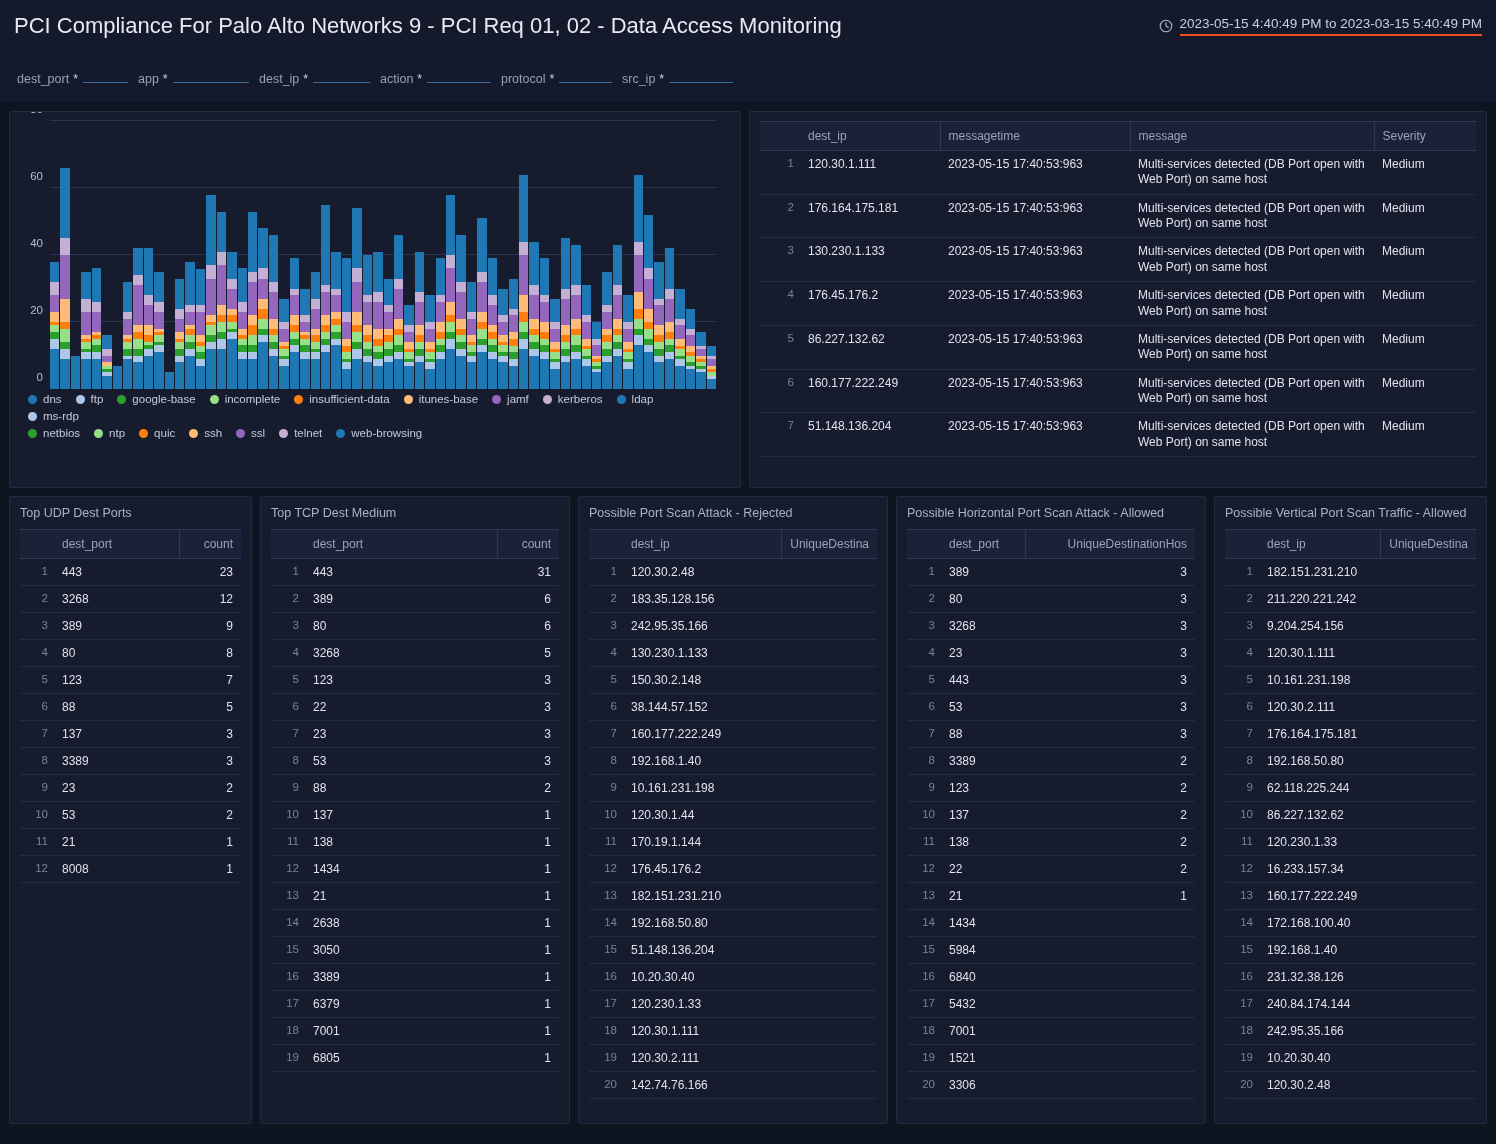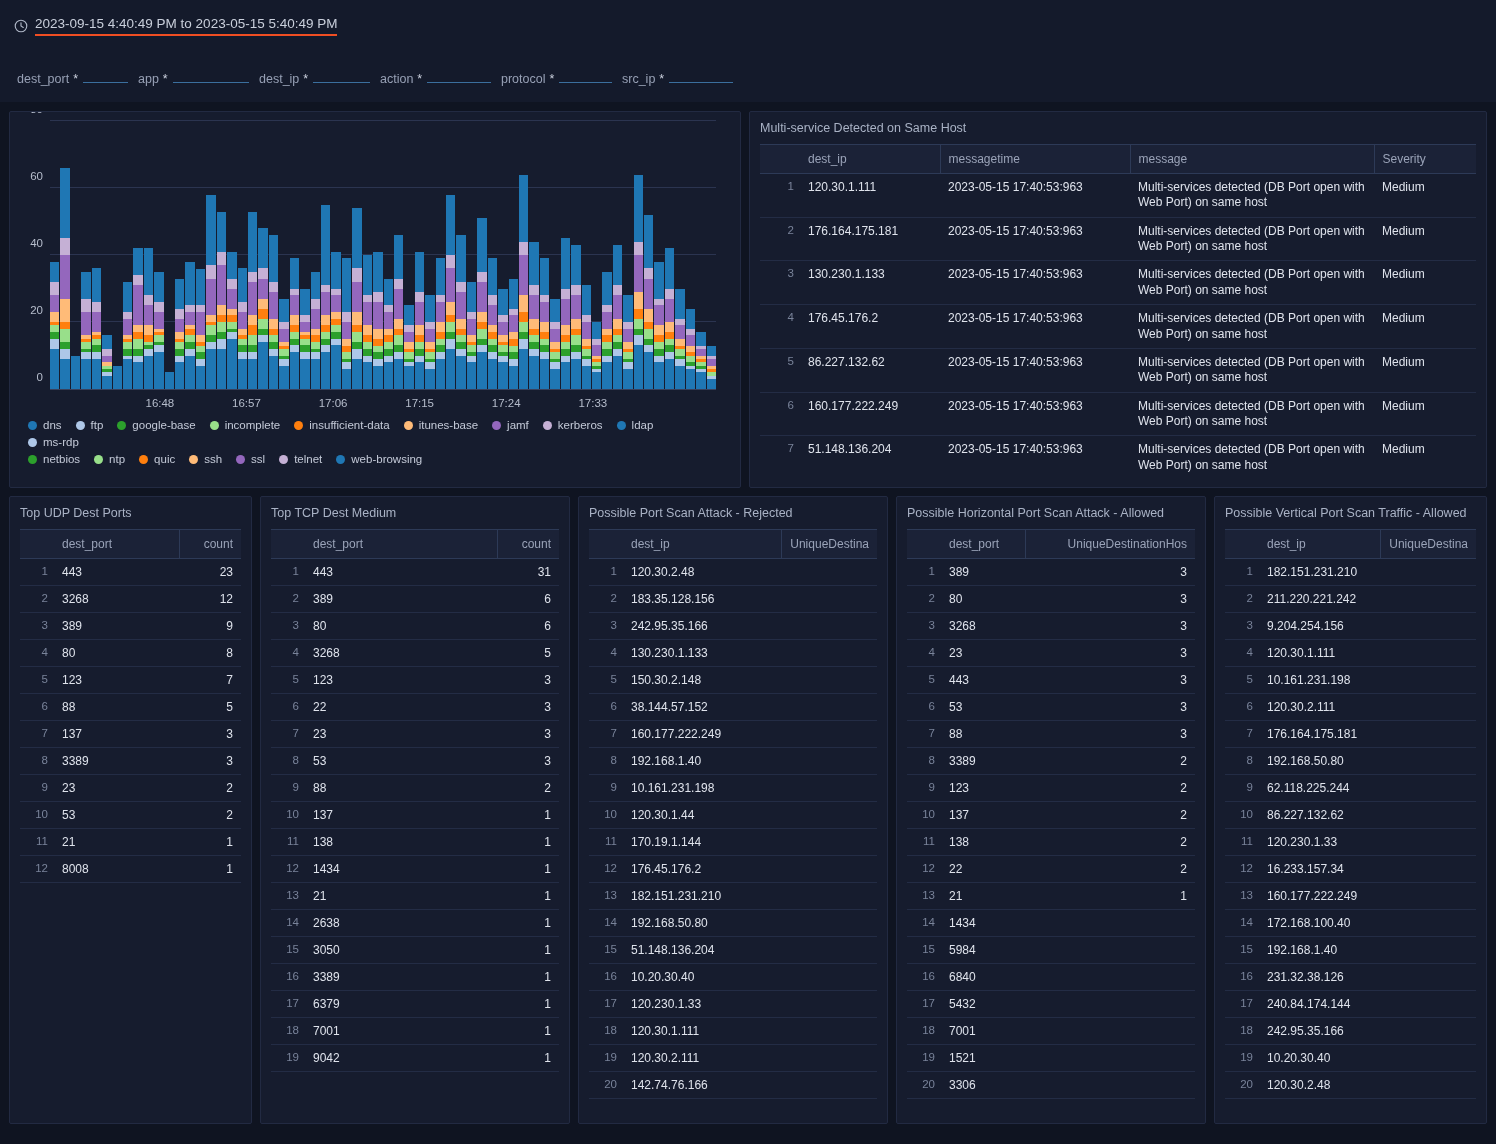--- a/index.html
+++ b/index.html
@@ -111,26 +111,27 @@
   .p-udp { width: 243px; }
   .p-tcp { width: 310px; }
   .p-rej { width: 310px; }
   .p-horiz { width: 310px; }
   .p-vert { flex: 1; }
 </style>
 </head>
 <body>
 
 <div class="topbar">
+  <div class="dash-title">PCI Compliance For Palo Alto Networks 9 - PCI Req 01, 02 - Data Access Monitoring</div>
   <div class="timerange">
     <svg class="clock-ic" viewBox="0 0 16 16">
       <circle cx="8" cy="8" r="6.6" fill="none" stroke="#aeb6c6" stroke-width="1.3"></circle>
       <path d="M8 4.3 V8 L10.6 9.6" fill="none" stroke="#aeb6c6" stroke-width="1.3" stroke-linecap="round"></path>
     </svg>
-    <span class="time-text">2023-09-15 4:40:49 PM to 2023-05-15 5:40:49 PM</span>
+    <span class="time-text">2023-05-15 4:40:49 PM to 2023-03-15 5:40:49 PM</span>
   </div>
 </div>
 
 <div class="filterbar">
   <div class="filter">
     <span class="fl">dest_port</span>
     <span class="star">*</span>
     <span class="fin"></span>
   </div>
   <div class="filter">
@@ -849,28 +850,20 @@
               <div class="seg" style="height: 3.35px; background: rgb(174, 199, 232);"></div>
               <div class="seg" style="height: 3.35px; background: rgb(152, 223, 138);"></div>
               <div class="seg" style="height: 3.35px; background: rgb(255, 127, 14);"></div>
               <div class="seg" style="height: 3.35px; background: rgb(255, 187, 120);"></div>
               <div class="seg" style="height: 6.7px; background: rgb(148, 103, 189);"></div>
               <div class="seg" style="height: 3.35px; background: rgb(197, 176, 213);"></div>
               <div class="seg" style="height: 10.05px; background: rgb(31, 119, 180);"></div>
             </div>
           </div>
         </div>
-      <div class="xaxis" id="xaxis">
-          <div class="xtick" style="left: 16.5%;">16:48</div>
-          <div class="xtick" style="left: 29.5%;">16:57</div>
-          <div class="xtick" style="left: 42.5%;">17:06</div>
-          <div class="xtick" style="left: 55.5%;">17:15</div>
-          <div class="xtick" style="left: 68.5%;">17:24</div>
-          <div class="xtick" style="left: 81.5%;">17:33</div>
-        </div>
       <div class="legend">
         <div class="legend-row" id="legend-row-1">
             <div class="leg-item">
               <span class="leg-dot" style="background: rgb(31, 119, 180);"></span>
               <span class="leg-txt">dns</span>
             </div>
             <div class="leg-item">
               <span class="leg-dot" style="background: rgb(174, 199, 232);"></span>
               <span class="leg-txt">ftp</span>
             </div>
@@ -935,21 +928,20 @@
             <div class="leg-item">
               <span class="leg-dot" style="background: rgb(31, 119, 180);"></span>
               <span class="leg-txt">web-browsing</span>
             </div>
           </div>
       </div>
     </div>
   </div>
 
   <div class="panel ms-panel">
-    <div class="panel-title">Multi-service Detected on Same Host</div>
     <div class="tbl-scroll">
       <table class="ms-table">
         <colgroup>
             <col style="width:40px">
             <col style="width:140px">
             <col style="width:190px">
             <col>
             <col style="width:102px">
           </colgroup>
         <thead>
@@ -1203,21 +1195,21 @@
               <td>6379</td>
               <td class="num">1</td>
             </tr>
             <tr>
               <td class="idx">18</td>
               <td>7001</td>
               <td class="num">1</td>
             </tr>
             <tr>
               <td class="idx">19</td>
-              <td>9042</td>
+              <td>6805</td>
               <td class="num">1</td>
             </tr>
           </tbody>
       </table>
     </div>
   </div>
 
   <div class="panel p-rej">
     <div class="panel-title">Possible Port Scan Attack - Rejected</div>
     <div class="tbl-scroll">

